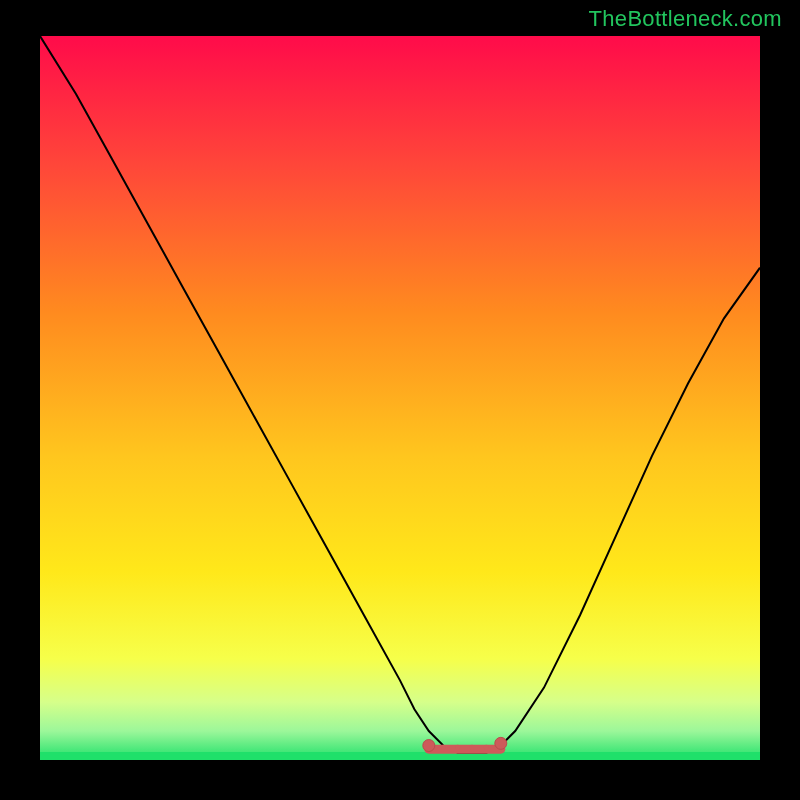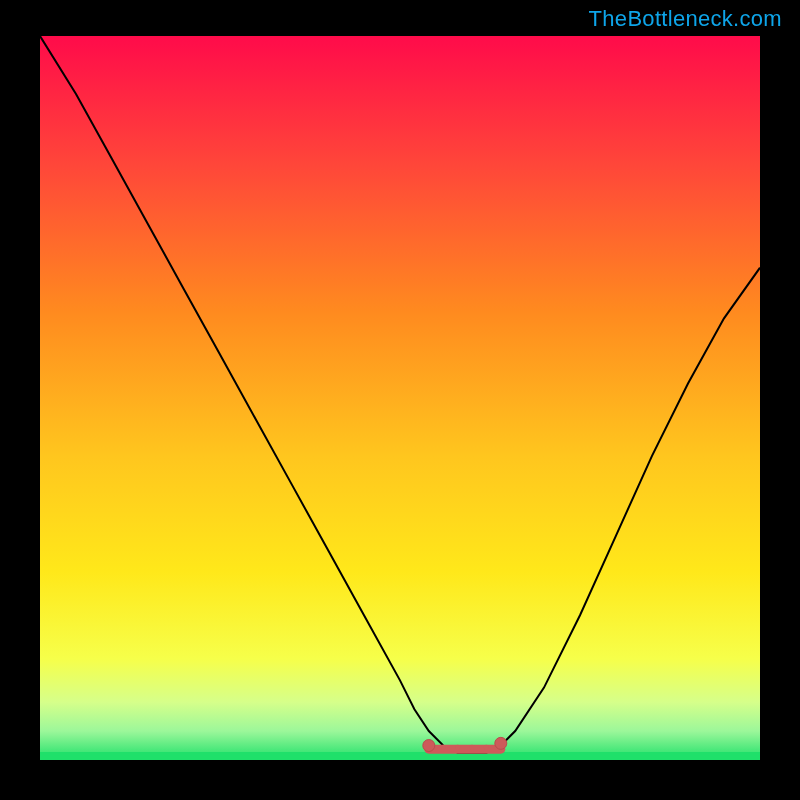--- a/index.html
+++ b/index.html
@@ -14,21 +14,21 @@
   .frame {
     position: relative;
     width: 800px;
     height: 800px;
     background: #000;
   }
   .watermark {
     position: absolute;
     top: 6px;
     right: 18px;
-    color: #0ea5e9;
+    color: #22c55e;
     font-size: 22px;
     font-weight: 500;
     letter-spacing: 0.3px;
     z-index: 10;
   }
   .plot {
     position: absolute;
     left: 40px;
     top: 36px;
     width: 720px;

